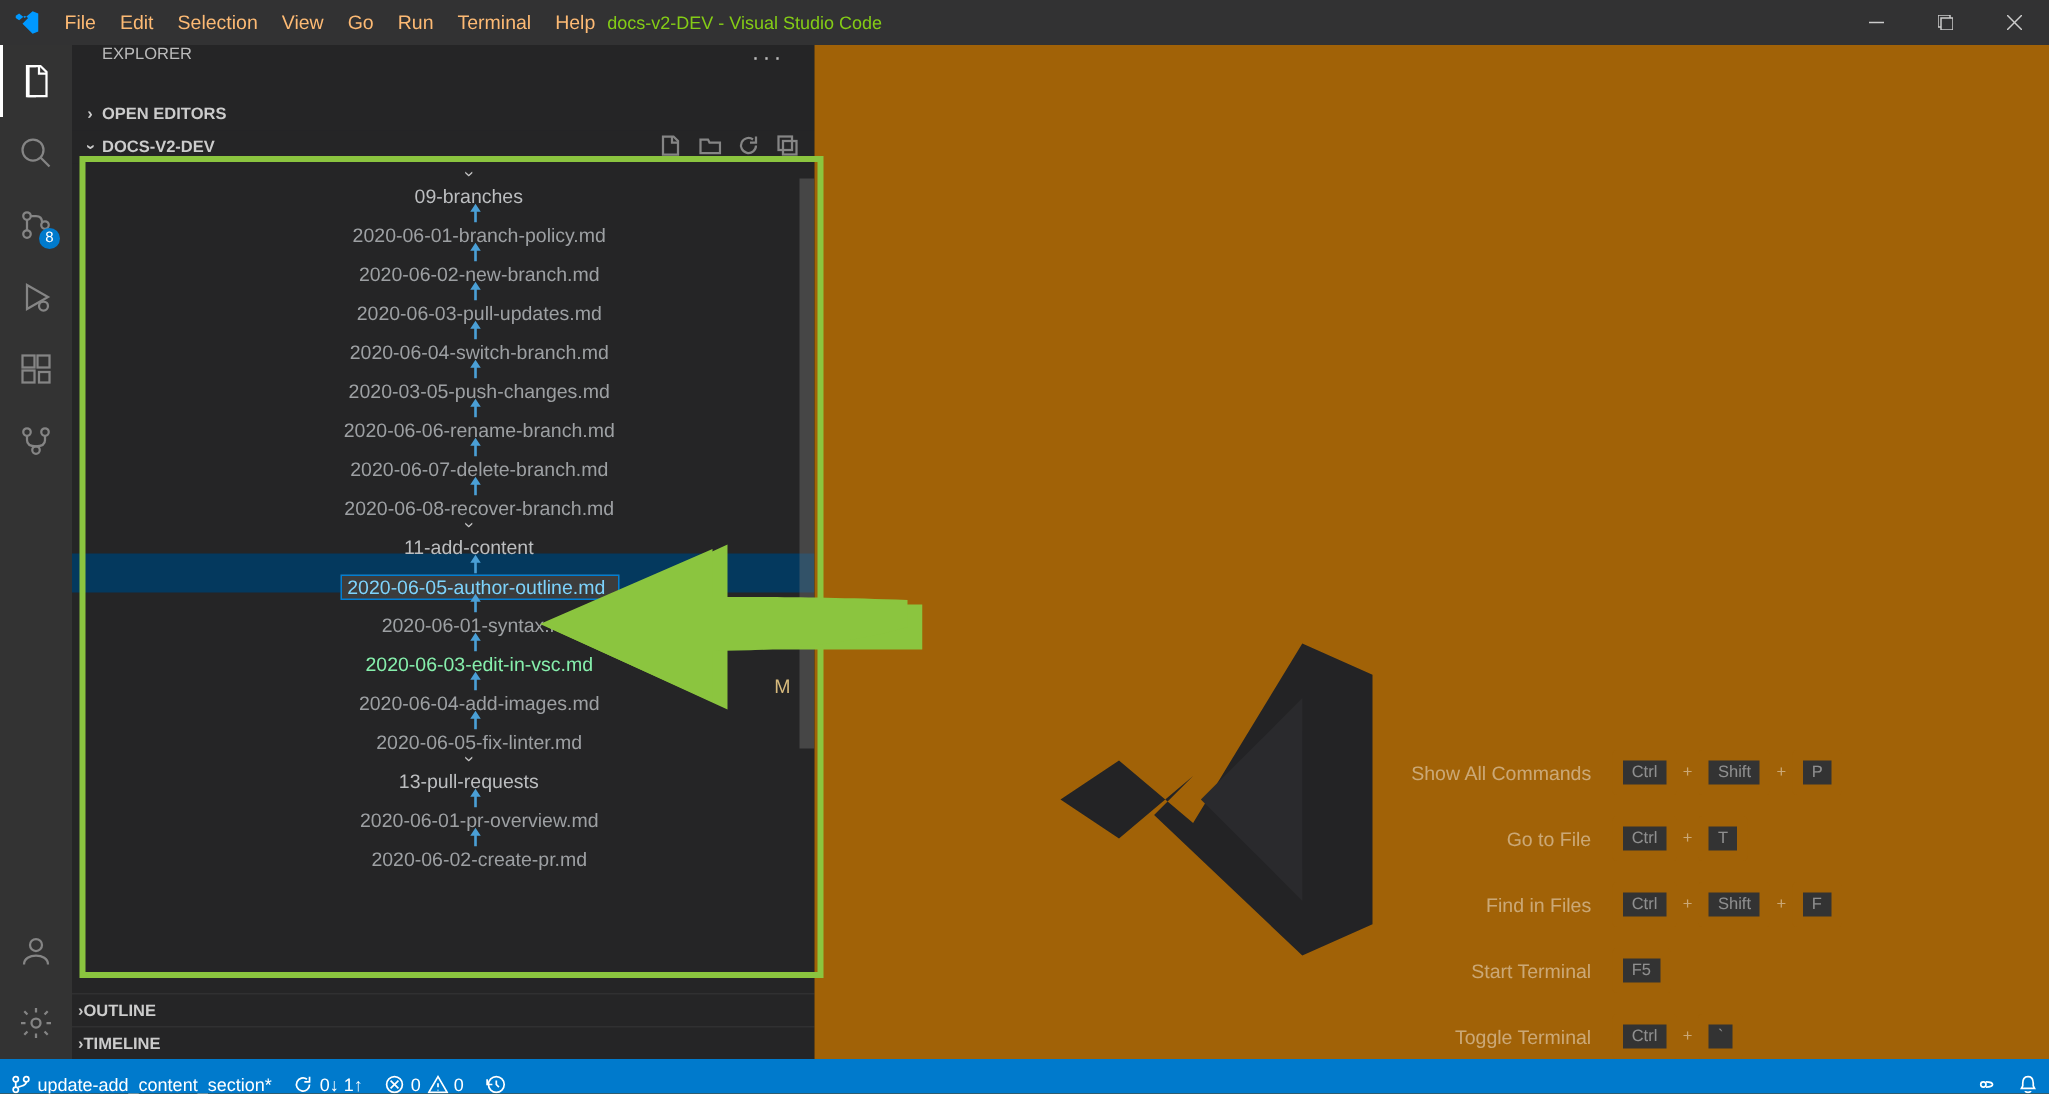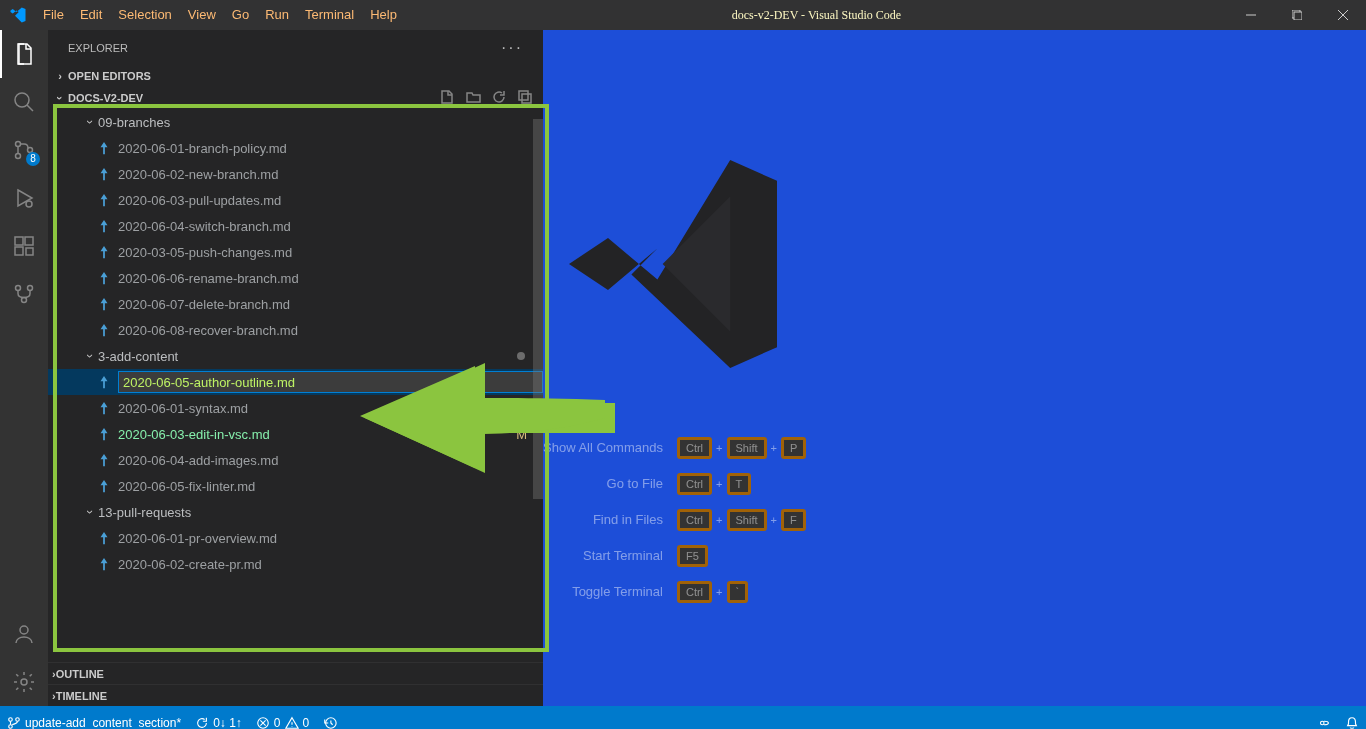--- a/index.html
+++ b/index.html
@@ -14,21 +14,21 @@
   }
   
   .titlebar {
     height: 30px; background: #323233;
     display: flex; align-items: center;
     color: #cccccc;
   }
   .titlebar .logo { width: 35px; display:flex; justify-content:center; align-items:center; }
   .titlebar .menus { display:flex; }
   .titlebar .menu-item { padding: 0 8px; line-height:30px; cursor:default; color:#fdba74; }
-  .titlebar .title { flex:1; text-align:center; color:#fef9c3; font-size:12px;font-family:Liberation Serif, serif; }
+  .titlebar .title { flex:1; text-align:left; color:#84cc16; font-size:12px; }
   .titlebar .win-controls { display:flex; }
   .titlebar .win-btn { width:46px; height:30px; display:flex; align-items:center; justify-content:center; }
 
   
   .main { display:flex; height: 676px;  }
 
   .activitybar {
     width: 48px; background:#333333;
     display:flex; flex-direction:column;
     justify-content:space-between;
@@ -49,21 +49,21 @@
     min-width:14px; height:14px; line-height:14px;
     text-align:center; padding:0 3px;
   }
 
   .sidebar {
     width: 495px; background:#252526;
     display:flex; flex-direction:column;
     color:#ccc;
   }
   .sidebar-header {
-    height:35px; display:flex; align-items:center;
+    height:35px; display:flex; 
     justify-content:space-between;
     padding:0 20px 0 20px;
     text-transform:uppercase;
     font-size:11px; color:#bbb;
   }
   .dots { font-size:16px; letter-spacing:2px; color:#bbb; cursor:default; }
 
   .section-hdr {
     height:22px; display:flex; align-items:center;
     padding-left:4px; font-size:11px; font-weight:600;
@@ -74,61 +74,62 @@
   .section-actions span svg { width:16px; height:16px; }
 
   .tree {
     flex:1; overflow:hidden; font-size:13px;
     position:relative;
   }
   .tree-row {
     height:26px; display:flex; align-items:center;
     color:#9da0a3; cursor:default;
     white-space:nowrap;
+    flex-direction:column;
   }
   .tree-row.folder { color:#bcbec0; }
   .tree-row .twisty { width:16px; text-align:center; color:#c5c5c5; font-size:12px; }
   .tree-row .ficon { width:16px; margin-right:6px; display:flex; justify-content:center; }
   .tree-row .fname {}
   .tree-row.modified .status { margin-left:auto; margin-right:16px; color:#d7ba7d; }
   .tree-row.modified .fname { color:#86efac; }
   .tree-row.new-file {
     background:#04395e;
   }
   .tree-row.new-file input {
     flex:1; background:#3c3c3c; border:1px solid #007fd4;
-    color:#bef264; outline:none; font:inherit; height:22px;
+    color:#7dd3fc; outline:none; font:inherit; height:22px;
     padding:0 4px;
   }
   .indent-1 { padding-left: 34px; }
   .indent-2 { padding-left: 48px; }
 
   .bottom-section {
     height:22px; display:flex; align-items:center;
     padding-left:4px; font-size:11px; font-weight:600;
     cursor:default;
     border-top:1px solid rgba(255,255,255,0.05);
   }
 
   
   .editor {
-    flex:1; background:#1d4ed8;
-    display:flex; flex-direction:column;
-    align-items:flex-start; justify-content:center;
+    flex:1; background:#a16207;
+    display:flex; flex-direction:row;
+    align-items:flex-end; justify-content:center;
     position:relative;
   }
   .watermark {
     color:#3a3a3a;
     margin-bottom:40px;
   }
   .kb-list { display:grid; grid-template-columns: auto auto; gap:14px 14px; align-items:center; }
   .kb-label { text-align:right; color:rgba(255,255,255,0.45); font-size:13px; }
   .kb-keys { display:flex; gap:4px; align-items:center; color:rgba(255,255,255,0.45); }
   .kb-keys .key {
-    background:#333; border:3px solid #a16207;
+    background:#333; border:7px solid #a16207;
     border-radius:3px; padding:2px 6px; font-size:11px;
   }
   .kb-keys .plus { font-size:11px; }
 
   
   .statusbar {
     height:34px; background:#007acc; color:#fff;
     display:flex; align-items:center; font-size:12px;
   }
   .sb-item { padding:0 7px; display:flex; align-items:center; gap:4px; height:100%; }
@@ -359,21 +360,21 @@
         <div class="tree-row indent-2">
           <span class="ficon jekyll-icon">
             <svg width="14" height="14" viewBox="0 0 16 16">
               <path fill="#4a9fd6" d="M8 1l4 6H9v8H7V7H4z"></path>
             </svg>
           </span>
           <span class="fname">2020-06-08-recover-branch.md</span>
         </div>
         <div class="tree-row folder indent-1">
           <span class="twisty" style="transform:rotate(90deg);display:inline-block;">›</span>
-          <span class="fname">3-add-content</span>
+          <span class="fname">11-add-content</span>
           <span style="margin-left:auto;margin-right:18px;width:8px;height:8px;border-radius:50%;background:#6c6c6c;"></span>
         </div>
         <div class="tree-row new-file indent-2">
           <span class="ficon jekyll-icon">
             <svg width="14" height="14" viewBox="0 0 16 16">
               <path fill="#4a9fd6" d="M8 1l4 6H9v8H7V7H4z"></path>
             </svg>
           </span>
           <input value="2020-06-05-author-outline.md" style="">
         </div>

